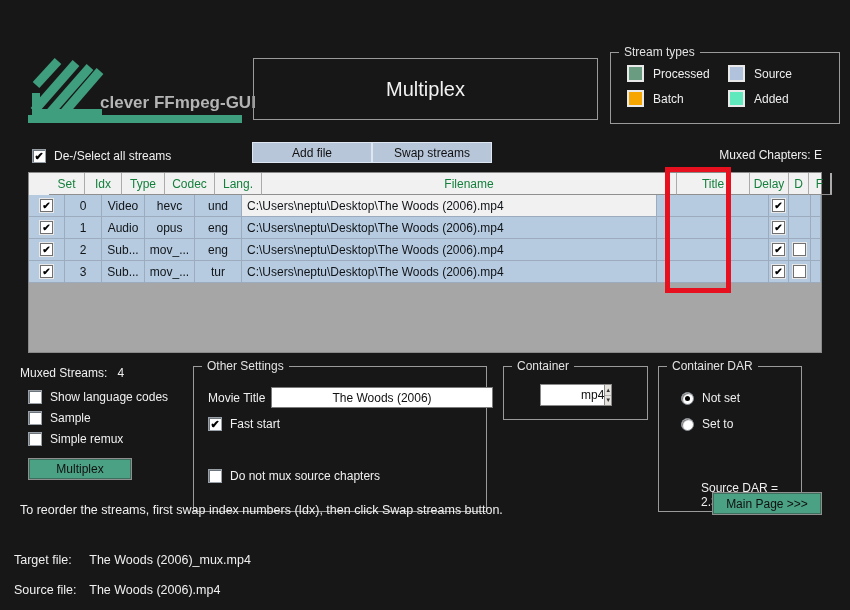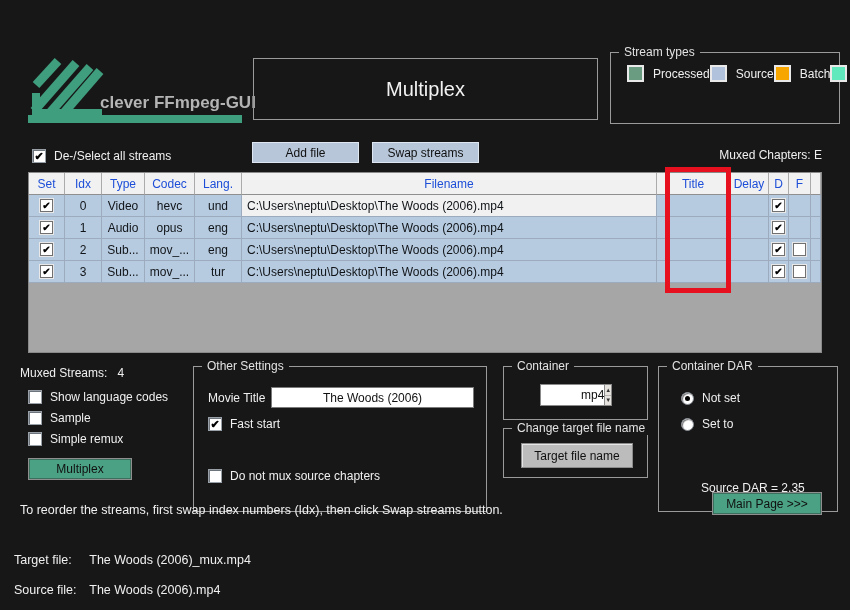--- a/index.html
+++ b/index.html
@@ -29,78 +29,78 @@
   
   .page-title-box { position:absolute; left:253px; top:28px; width:345px; height:62px; border:1px solid #9a9a9a; display:flex; align-items:center; justify-content:center; }
   .page-title { font-size:20px; color:#f2f2f2; }
 
   
   .group { position:absolute; border:1px solid #9a9a9a; }
   .group-label { position:absolute; top:-8px; left:8px; background:#171717; padding:0 5px; font-size:12px; color:#e2e2e2; white-space:nowrap; }
 
   
   .g-streamtypes { left:610px; top:22px; width:230px; height:72px;text-align:right; }
-  .st-grid { display:grid; grid-template-columns:1fr 1fr 1fr 1fr; padding:12px 10px 0 16px; row-gap:8px; }
+  .st-grid { display:grid; grid-template-columns:1fr 1fr; padding:12px 10px 0 16px; row-gap:8px; }
   .st-item { display:flex; align-items:center; gap:9px; }
   .swatch { width:17px; height:17px; border:2px solid #e9e9e9; }
   .st-label { color:#efefef; font-size:12px; }
 
   
   .cb { width:14px; height:14px; min-width:14px; background:#fff; border:1px solid #9aa0a8; box-shadow:inset 1px 1px 0 #6e747c; display:inline-flex; align-items:center; justify-content:center; }
   .cb.on::after { content:"\2714"; font-size:11px; font-weight:bold; color:#000; line-height:1; }
   .cb-row { position:absolute; display:flex; align-items:center; gap:8px; color:#f0f0f0; }
 
   
-  .btn-blue { position:absolute; width:107px; height:21px; background:#b7c6d9; border:1px solid #dde6f1; color:#101010; font-size:12px; display:flex; align-items:center; justify-content:center; }
+  .btn-blue { position:absolute; width:120px; height:21px; background:#b7c6d9; border:1px solid #dde6f1; color:#101010; font-size:12px; display:flex; align-items:center; justify-content:center; }
 
   
   .btn-teal { position:absolute; background:#4ba184; border:1px solid #8f8f8f; box-shadow:inset 0 0 0 1px #3a6f5c; color:#101010; font-size:12px; display:flex; align-items:center; justify-content:center; }
 
   .muxed-chapters { position:absolute; right:28px; top:118px; color:#f0f0f0; }
 
   
   .table { position:absolute; left:28px; top:142px; width:794px; height:181px; background:#a6a6a6; border:1px solid #8a8a8a; }
   .trow { display:grid; grid-template-columns:36px 37px 43px 50px 47px 415px 73px 39px 20px 22px auto; height:22px; }
-  .thead { background:#f1f1f1; color:#1d4ed8; }
+  .thead { background:#f1f1f1; color:#15803d;padding-left:20px; }
   .thead .tcell { border-right:1px solid #ababab; border-bottom:1px solid #8f8f8f; }
   .tcell { display:flex; align-items:center; justify-content:center; font-size:12px; overflow:hidden; white-space:nowrap; }
   .tbody-row { background:#b7cbe0; color:#101418; }
   .tbody-row .tcell { border-right:1px solid #9cabbd; border-bottom:1px solid #9cabbd; }
   .tcell.fname { justify-content:flex-start; padding-left:5px; }
   .tcell.sel { background:#f1f1f1; }
   .grid-cb { width:13px; height:13px; background:#fff; border:1px solid #707070; box-shadow:0 0 0 1px #e8e8e8; display:flex; align-items:center; justify-content:center; }
   .grid-cb.on::after { content:"\2714"; font-size:10px; font-weight:bold; color:#000; line-height:1; }
 
   .highlight-rect { position:absolute; left:665px; top:137px; width:66px; height:126px; border:5px solid #e6101f; pointer-events:none; }
 
   
   .muxed-streams { position:absolute; left:20px; top:336px; color:#f0f0f0; }
   .btn-multiplex { left:28px; top:428px; width:104px; height:22px; }
 
   
   .g-other { left:193px; top:336px; width:294px; height:146px; }
   .movie-title-label { position:absolute; left:14px; top:24px; color:#f0f0f0; }
-  .movie-title-input { position:absolute; left:77px; top:20px; width:203px; height:21px; background:#fff; border:1px solid #7a7a7a; color:#101010; font-size:12px; text-align:center; font-family:"Liberation Sans", sans-serif; }
+  .movie-title-input { position:absolute; left:77px; top:20px; width:222px; height:21px; background:#fff; border:1px solid #7a7a7a; color:#101010; font-size:12px; text-align:center; font-family:"Liberation Sans", sans-serif; }
   .cb-faststart { left:14px; top:50px; }
   .cb-nochapters { left:14px; top:102px; }
 
   
   .g-container { left:503px; top:336px; width:145px; height:54px; }
   .spinner { position:absolute; left:36px; top:17px; width:72px; height:22px; background:#fff; border:1px solid #8a8a8a; display:flex; }
   .spin-val { flex:1; display:flex; align-items:center; justify-content:center; color:#101010; font-size:12px;padding-left:40px; }
   .spin-btns { width:17px; display:flex; flex-direction:column; border-left:1px solid #8a8a8a; }
   .spin-btn { flex:1; background:#e6e3df; display:flex; align-items:center; justify-content:center; font-size:6px; color:#333; }
   .spin-btn.up { border-bottom:1px solid #b5b5b5; }
 
   
   .g-target { left:503px; top:398px; width:145px; height:50px; }
   .btn-gray { position:absolute; left:17px; top:14px; width:112px; height:25px; background:#bcbcbc; border:1px solid #8c8c8c; box-shadow:inset 1px 1px 0 #e6e6e6; color:#101010; font-size:12px; display:flex; align-items:center; justify-content:center; }
 
   
-  .g-dar { left:658px; top:336px; width:180px; height:146px; }
+  .g-dar { left:658px; top:336px; width:144px; height:146px; }
   .radio-row { position:absolute; display:flex; align-items:center; gap:8px; color:#f0f0f0; }
   .radio { width:13px; height:13px; border-radius:50%; background:#fff; border:1px solid #8a9098; box-shadow:inset 1px 1px 1px #777; position:relative; }
   .radio.on::after { content:""; position:absolute; left:3px; top:3px; width:5px; height:5px; border-radius:50%; background:#000; }
   .source-dar { position:absolute; left:42px; top:114px; color:#f0f0f0; }
 
   
   .instruction { position:absolute; left:20px; top:473px; color:#f0f0f0; font-size:12.5px; }
   .btn-mainpage { left:712px; top:462px; width:110px; height:23px; }
   .file-line { position:absolute; color:#f0f0f0; font-size:12.5px; }
   .file-label { display:inline-block; width:72px; }
@@ -291,24 +291,20 @@
       <span class="group-label">Container</span>
       <div class="spinner">
         <span class="spin-val">mp4</span>
         <span class="spin-btns">
           <span class="spin-btn up">▲</span>
           <span class="spin-btn">▼</span>
         </span>
       </div>
     </div>
 
-    <div class="group g-target">
-      <span class="group-label">Change target file name</span>
-      <div class="btn-gray">Target file name</div>
-    </div>
 
     <div class="group g-dar">
       <span class="group-label">Container DAR</span>
       <div class="radio-row" style="left:22px; top:24px;">
         <span class="radio on"></span>
         <span>Not set</span>
       </div>
       <div class="radio-row" style="left:22px; top:50px;">
         <span class="radio"></span>
         <span>Set to</span>

